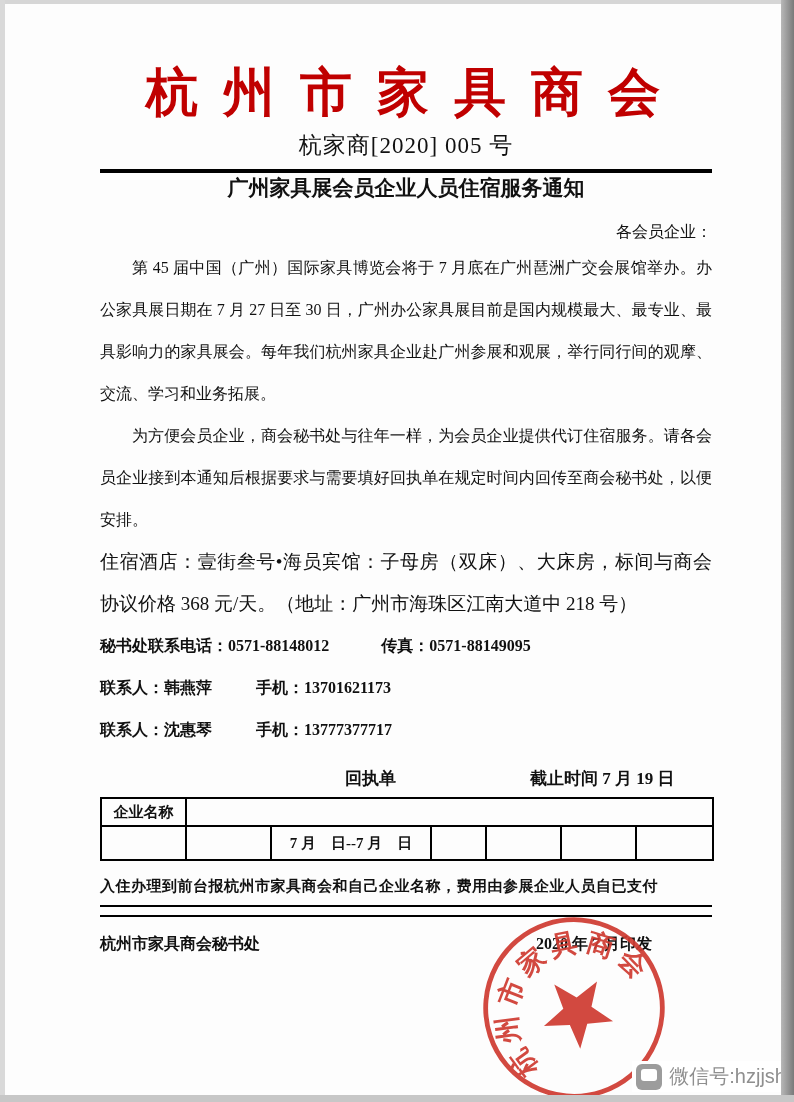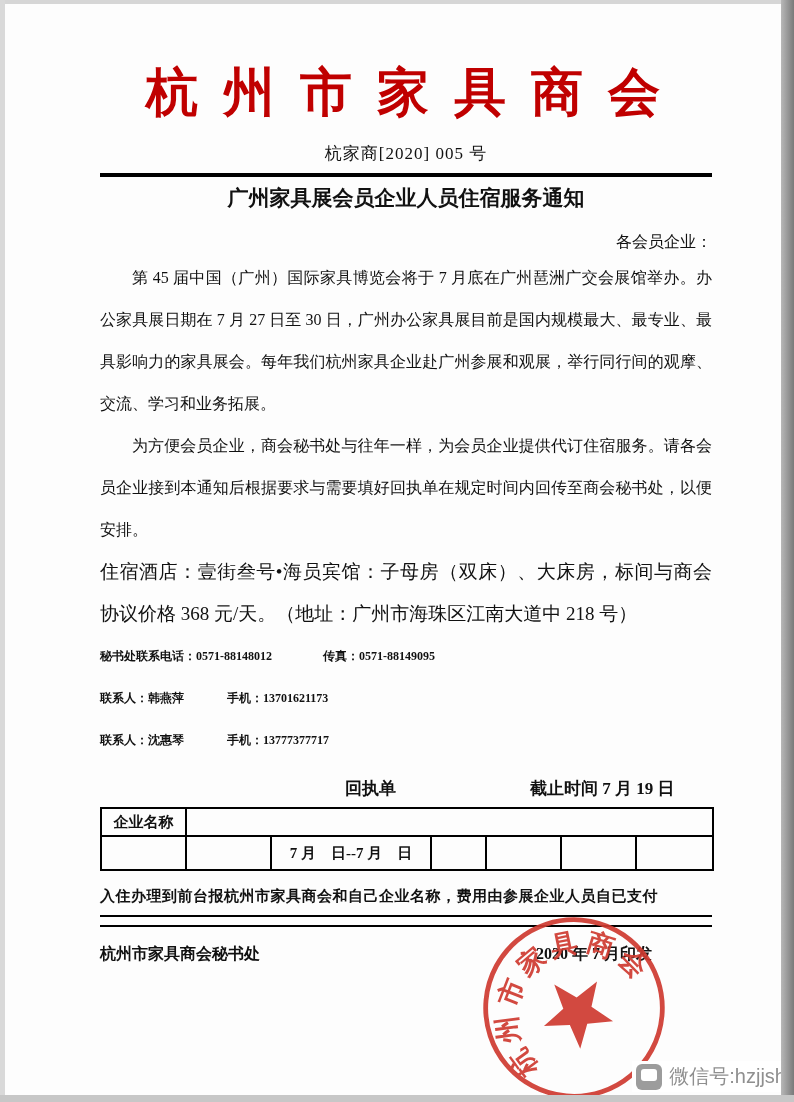--- a/index.html
+++ b/index.html
@@ -12,30 +12,30 @@
   .edge-top    { position:absolute; left:0; top:0; width:100%; height:4px; background:#d6d6d6; }
   .edge-left   { position:absolute; left:0; top:0; width:5px; height:100%; background:#d9d9d9; }
   .edge-right  { position:absolute; right:0; top:0; width:13px; height:100%;
                  background:linear-gradient(to right,#b8b8b8,#7a7a7a); }
   .edge-bottom { position:absolute; left:0; bottom:0; width:100%; height:7px; background:#c7c7c7; }
 
   .content { position:absolute; left:100px; top:0; width:612px; }
 
   .org-title { margin-top:62px; text-align:center; color:#c00000; font-size:52px;
                font-weight:bold; letter-spacing:6px; white-space:nowrap; line-height:1.2; }
-  .doc-number { text-align:center; font-size:17px; margin-top:18px; letter-spacing:1px; }
+  .doc-number { text-align:center; font-size:23px; margin-top:6px; letter-spacing:1px; }
   .rule-thick { height:4px; background:#000; margin-top:8px; }
-  .notice-title { text-align:center; font-size:21px; font-weight:bold; margin-top:6px;
+  .notice-title { text-align:center; font-size:21px; font-weight:bold; 
                   line-height:30px; font-family:"Liberation Sans","DejaVu Sans",sans-serif; }
 
   .salutation { font-size:16px; margin-top:14px; line-height:30px;text-align:right; }
   .para { font-size:16px; line-height:42px; text-indent:2em; text-align:justify; }
   .para-noindent { font-size:19px; line-height:42px; text-align:justify; }
 
-  .line-pair { font-size:12px; font-weight:bold; line-height:42px; }
+  .line-pair { font-size:16px; font-weight:bold; line-height:42px; }
   .line-pair .gap-lg { margin-left:48px; }
   .line-pair .gap-md { margin-left:40px; }
 
   .reply-head { position:relative; margin-top:16px; height:30px; font-size:17px; font-weight:bold; }
   .reply-title { position:absolute; left:245px; }
   .reply-deadline { position:absolute; left:430px; }
 
   table.reply { width:612px; border-collapse:collapse; table-layout:fixed;border-radius:7px; }
   table.reply td { border:2px solid #000; font-size:15px; font-weight:bold;
                    text-align:center; vertical-align:middle; padding:2px; }

